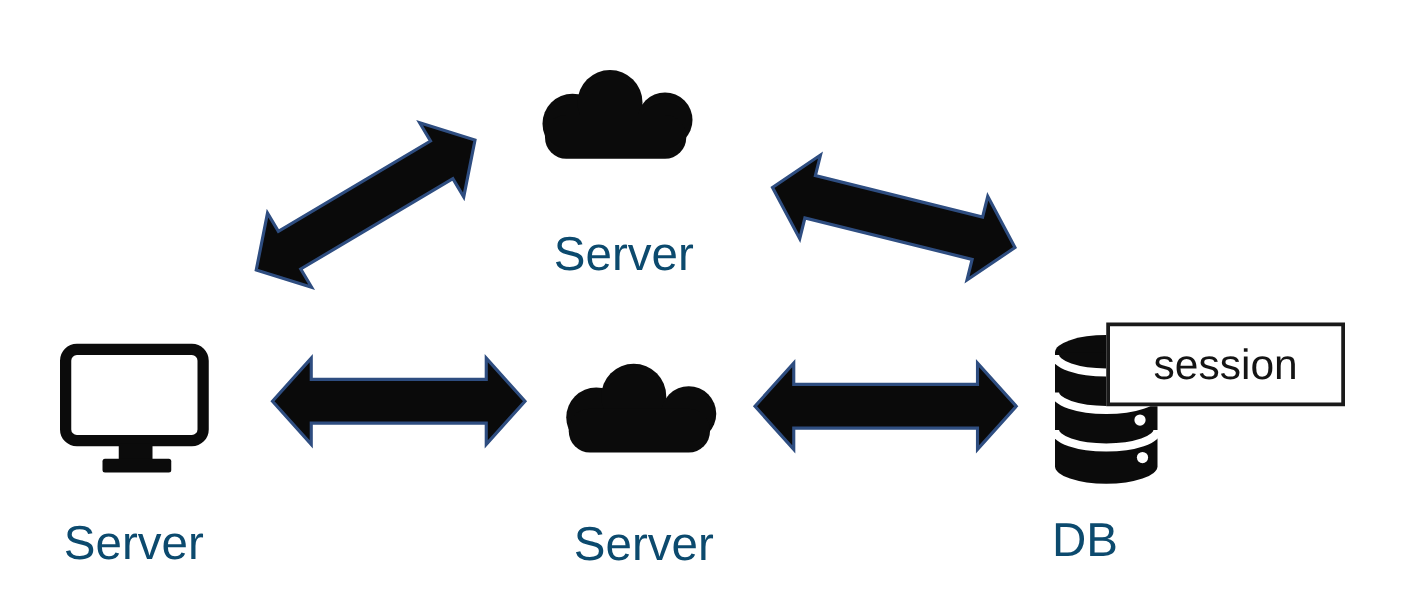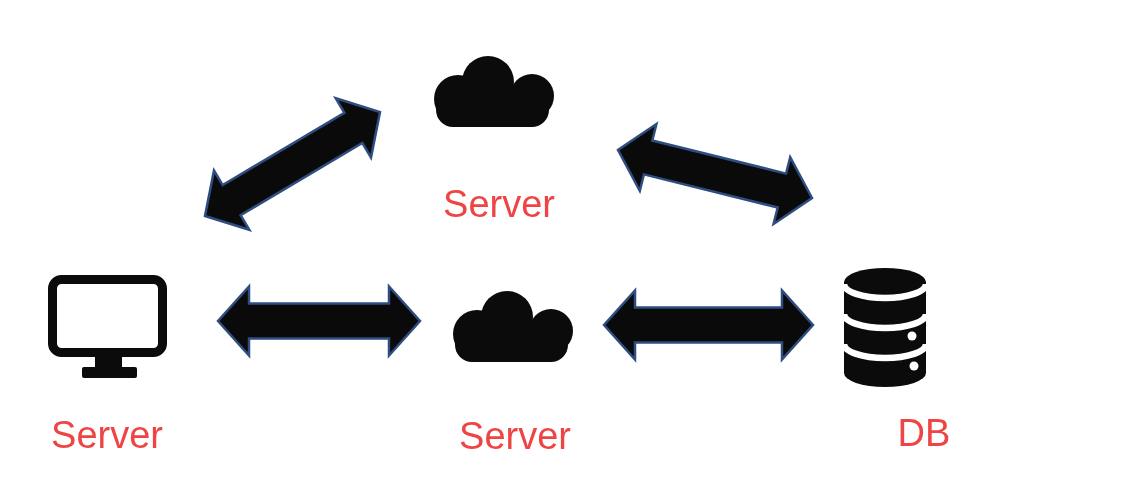--- a/index.html
+++ b/index.html
@@ -10,27 +10,27 @@
     background: #ffffff;
     overflow: hidden;
     font-family: "Liberation Sans", sans-serif;
   }
   .layer { position: absolute; left: 0; top: 0; }
   .node-label {
     position: absolute;
     transform: translateX(-50%);
     font-size: 38px;
     line-height: 1;
-    color: #ef4444;
+    color: #0c4a6e;
     white-space: nowrap;
   }
   .label-server-top    { left: 499px; top: 185px; }
   .label-client        { left: 107px; top: 416px; }
   .label-server-bottom { left: 515px; top: 417px; }
-  .label-db            { left: 924px; top: 414px; }
+  .label-db            { left: 868px; top: 414px; }
   .session-box {
     position: absolute;
     left: 885px; top: 258px;
     width: 191px; height: 67px;
     box-sizing: border-box;
     background: #ffffff;
     border: 3px solid #1a1a1a;
     display: flex;
     align-items: center;
     justify-content: center;
@@ -85,14 +85,17 @@
       <circle cx="70" cy="69" r="4.5" fill="#ffffff"></circle>
       <circle cx="72" cy="99" r="4.5" fill="#ffffff"></circle>
     </g>
   </svg>
 
   <div class="node-label label-server-top">Server</div>
   <div class="node-label label-client">Server</div>
   <div class="node-label label-server-bottom">Server</div>
   <div class="node-label label-db">DB</div>
 
+  <div class="session-box">
+    <span class="session-text">session</span>
+  </div>
 
 </div>
 
 </body></html>

